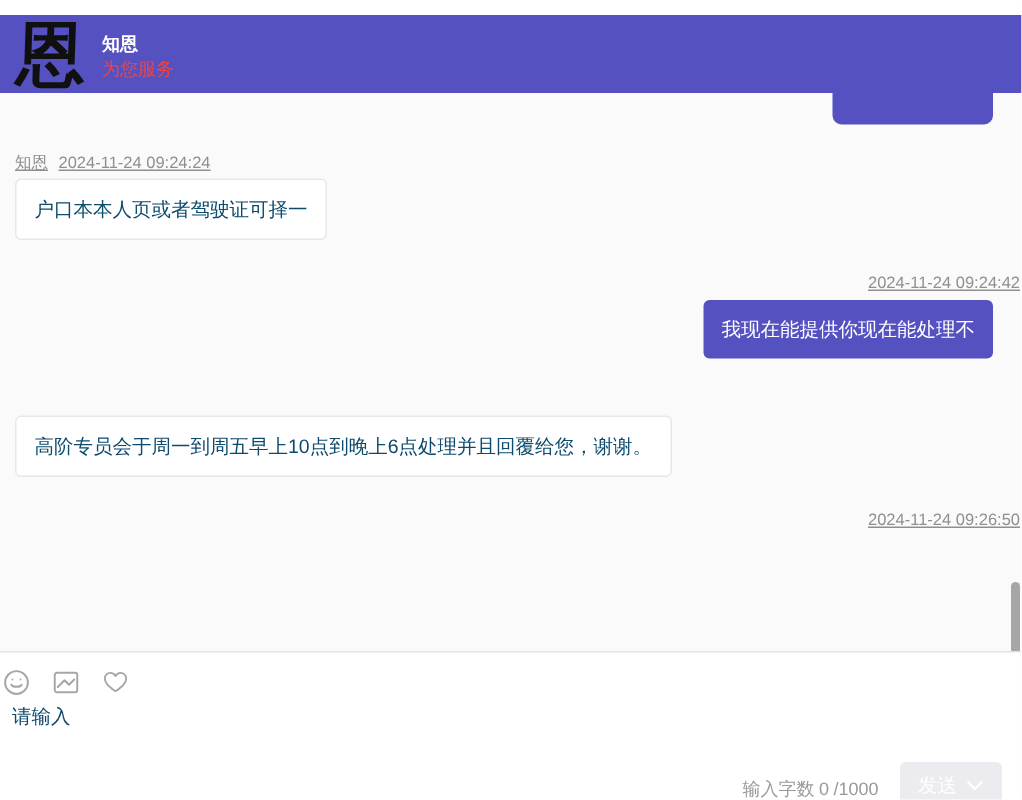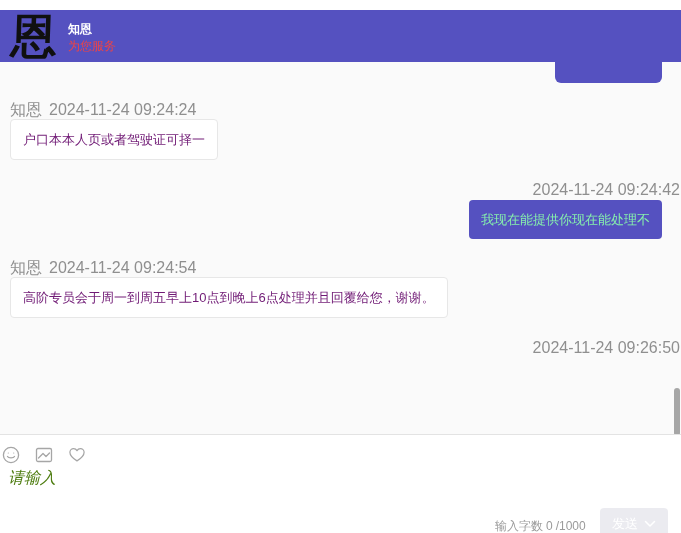--- a/index.html
+++ b/index.html
@@ -41,42 +41,43 @@
     position: absolute; left: 0; top: 62px; width: 681px; height: 372px;
     background: #fafafa;
   }
   .partial-bubble {
     position: absolute; right: 19px; top: 0; width: 107px; height: 21px;
     background: #5551c0;
     border-radius: 0 0 6px 6px;
   }
   .msg-meta {
     position: absolute;
-    color: #8f8f8f; font-size: 16px; line-height: 13px;
+    color: #8f8f8f; font-size: 11px; line-height: 13px;
     white-space: nowrap;
+    text-decoration: underline;
   }
   .msg-meta .sender { margin-right: 7px; }
   .msg-meta.right { text-align: center; right: 1px; }
   .bubble {
     position: absolute;
     font-size: 13px; line-height: 15px;
     padding: 12px;
     border-radius: 4px;
     white-space: nowrap;
   }
   .bubble.agent {
     left: 10px;
     background: #ffffff;
     border: 1px solid #e7e7e7;
-    color: #701a75;
+    color: #0c4a6e;
   }
   .bubble.user {
     right: 19px;
     background: #5551c0;
-    color: #86efac;
+    color: #ffffff;
   }
 
   
   .scrollbar-thumb {
     position: absolute; right: 1px; top: 326px;
     width: 6px; height: 48px;
     background: #a6a6a6; border-radius: 3px;
   }
 
   
@@ -90,23 +91,22 @@
     display: flex; gap: 15px; align-items: center;
   }
   .icon-btn {
     width: 18px; height: 18px;
     display: inline-flex; align-items: center; justify-content: center;
     cursor: pointer;
   }
   .icon-btn svg { display: block; }
   .message-input {
     position: absolute; left: 8px; top: 34px; width: 560px; height: 24px;
-    color: #4d7c0f; font-size: 16px; line-height: 18px;
+    color: #0c4a6e; font-size: 13px; line-height: 18px;
     outline: none;
-    font-style: italic;
   }
   .char-count {
     position: absolute; left: 495px; top: 83px;
     color: #9a9a9a; font-size: 12px; white-space: nowrap;
   }
   .char-count span { margin-right: 3px; }
   .send-button {
     position: absolute; left: 600px; top: 73px;
     width: 68px; height: 32px;
     background: #ebebf0;
@@ -138,23 +138,20 @@
     <div class="msg-meta" style="left:10px; top:41px;">
       <span class="sender">知恩</span><span>2024-11-24 09:24:24</span>
     </div>
     <div class="bubble agent" style="top:57px;">户口本本人页或者驾驶证可择一</div>
 
     <div class="msg-meta right" style="top:121px;">
       <span>2024-11-24 09:24:42</span>
     </div>
     <div class="bubble user" style="top:138px;">我现在能提供你现在能处理不</div>
 
-    <div class="msg-meta" style="left:10px; top:199px;">
-      <span class="sender">知恩</span><span>2024-11-24 09:24:54</span>
-    </div>
     <div class="bubble agent" style="top:215px;">高阶专员会于周一到周五早上10点到晚上6点处理并且回覆给您，谢谢。</div>
 
     <div class="msg-meta right" style="top:279px;">
       <span>2024-11-24 09:26:50</span>
     </div>
 
     <div class="scrollbar-thumb"></div>
   </div>
 
   <div class="composer">

